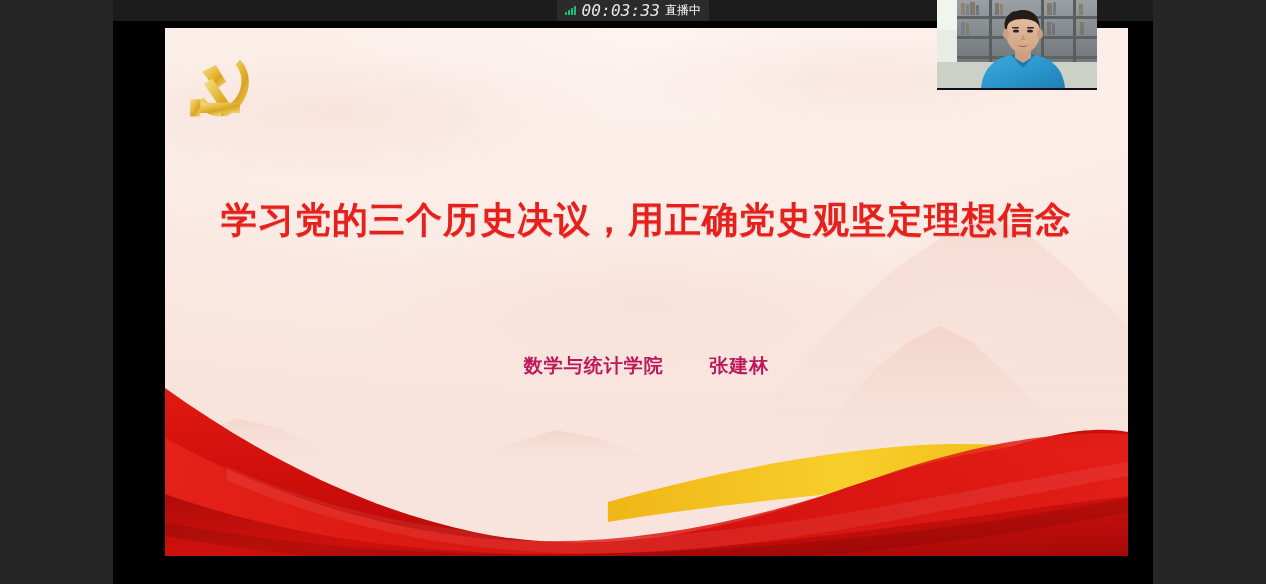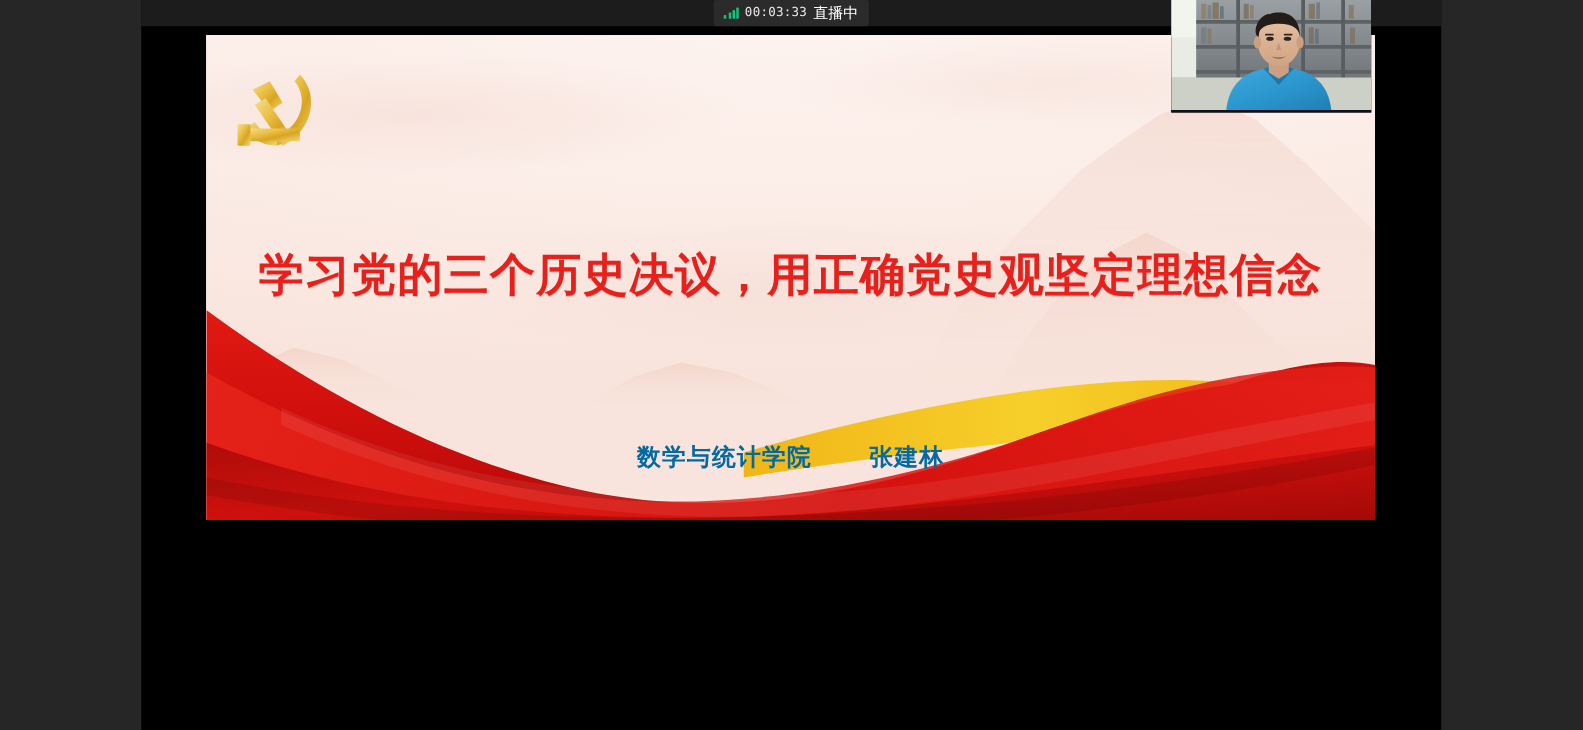--- a/index.html
+++ b/index.html
@@ -66,41 +66,43 @@
     background: #19c07a;
     border-radius: 0.5px;
   }
   .signal-icon i:nth-child(1) { height: 3px; }
   .signal-icon i:nth-child(2) { height: 5px; }
   .signal-icon i:nth-child(3) { height: 7px; }
   .signal-icon i:nth-child(4) { height: 9px; }
 
   .status-timer {
     color: #e8e8e8;
-    font-size: 10px;
+    font-size: 16px;
     letter-spacing: 0.2px;
     line-height: 21px;
     font-family: "DejaVu Sans Mono", "Liberation Mono", monospace;
+    font-style: italic;
   }
   .status-live {
     color: #ffffff;
     font-size: 12px;
     line-height: 21px;
   }
 
   
   .slide {
     position: absolute;
     left: 165px;
     top: 28px;
     width: 935px;
-    height: 388px;
+    height: 528px;
     overflow: hidden;
     background: #fdf2ee;
     z-index: 10;
+    padding-left: 28px;
   }
   
   .slide-wash {
     position: absolute;
     inset: 0;
     background:
       radial-gradient(120% 70% at 50% 0%, #fdf3ef 0%, #fbece6 55%, #f8e4dc 100%),
       linear-gradient(180deg, #fdf4f0 0%, #faeae3 60%, #f7e2d9 100%);
   }
   
@@ -147,21 +149,21 @@
     white-space: nowrap;
     z-index: 8;
     text-shadow: 0 1px 0 rgba(180,20,16,0.25);
   }
   .slide-subtitle {
     position: absolute;
     left: 0;
     right: 0;
     top: 325px;
     text-align: center;
-    color: #0369a1;
+    color: #be185d;
     font-size: 19px;
     font-weight: 700;
     letter-spacing: 1px;
     white-space: pre;
     z-index: 8;
   }
 
   
   .ribbon {
     position: absolute;

